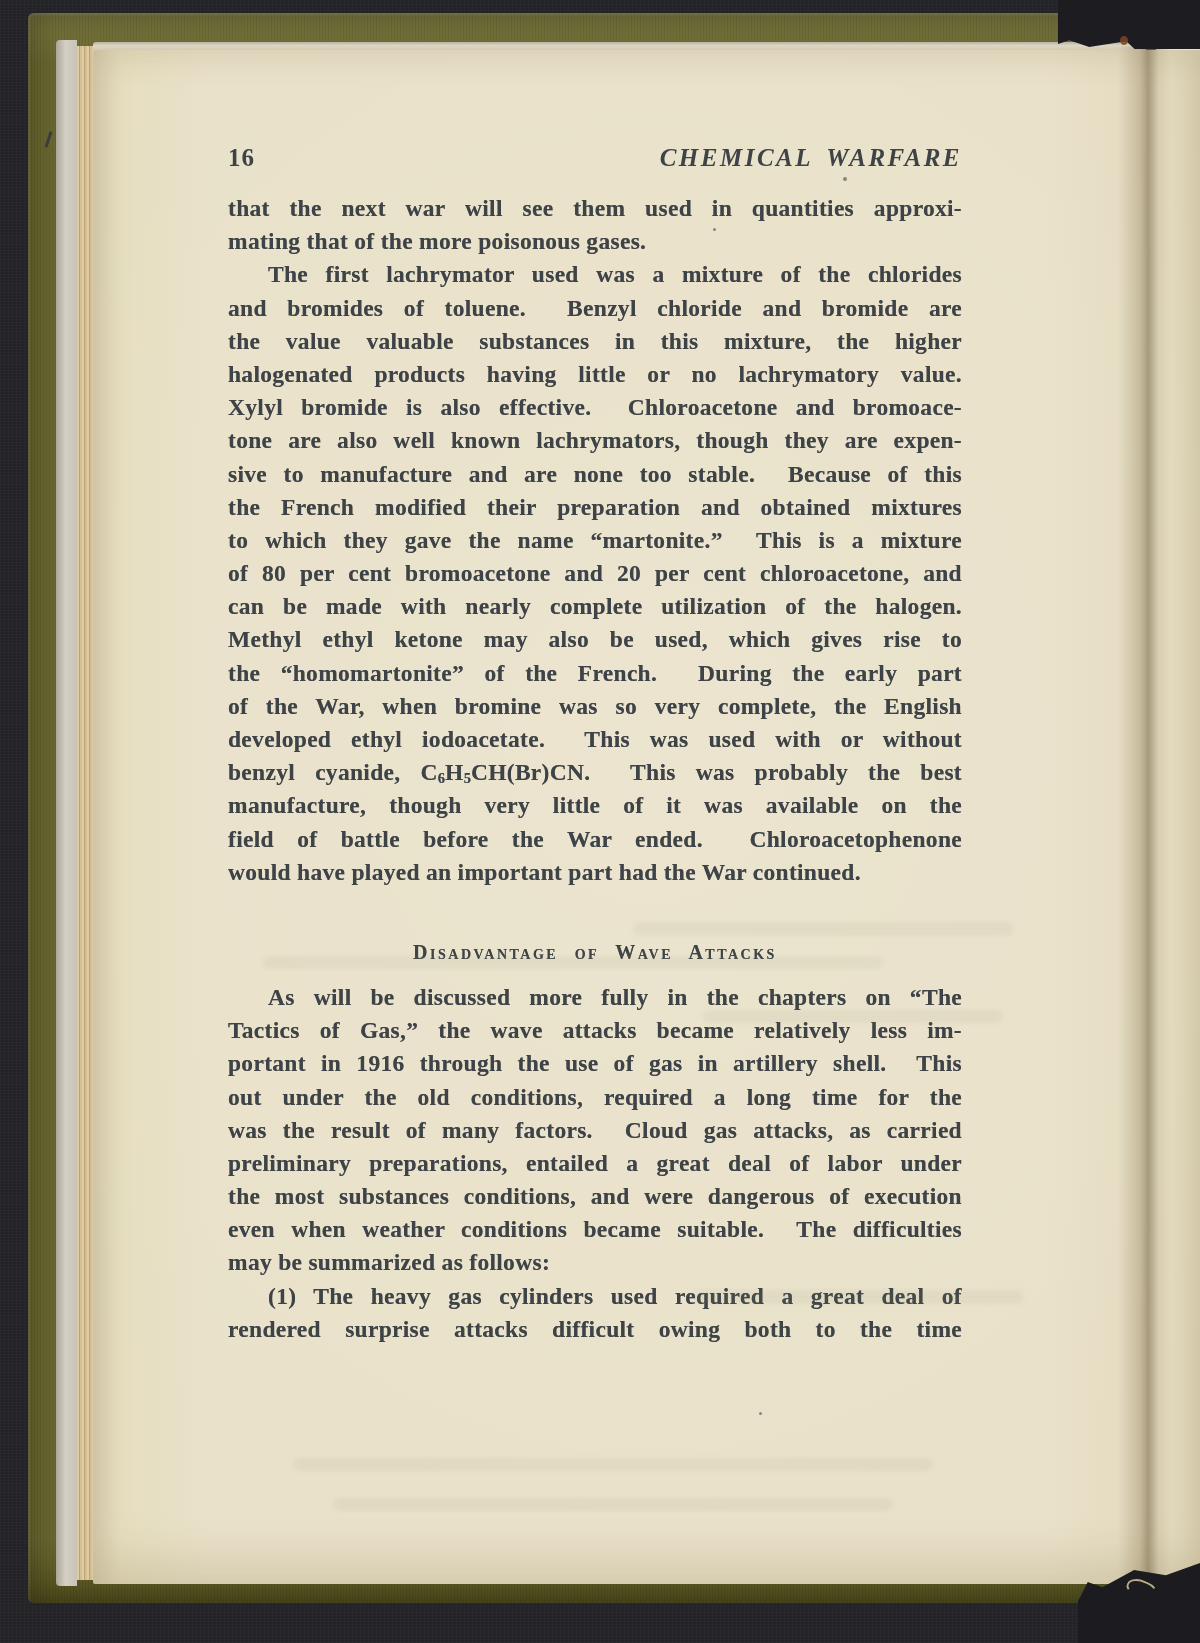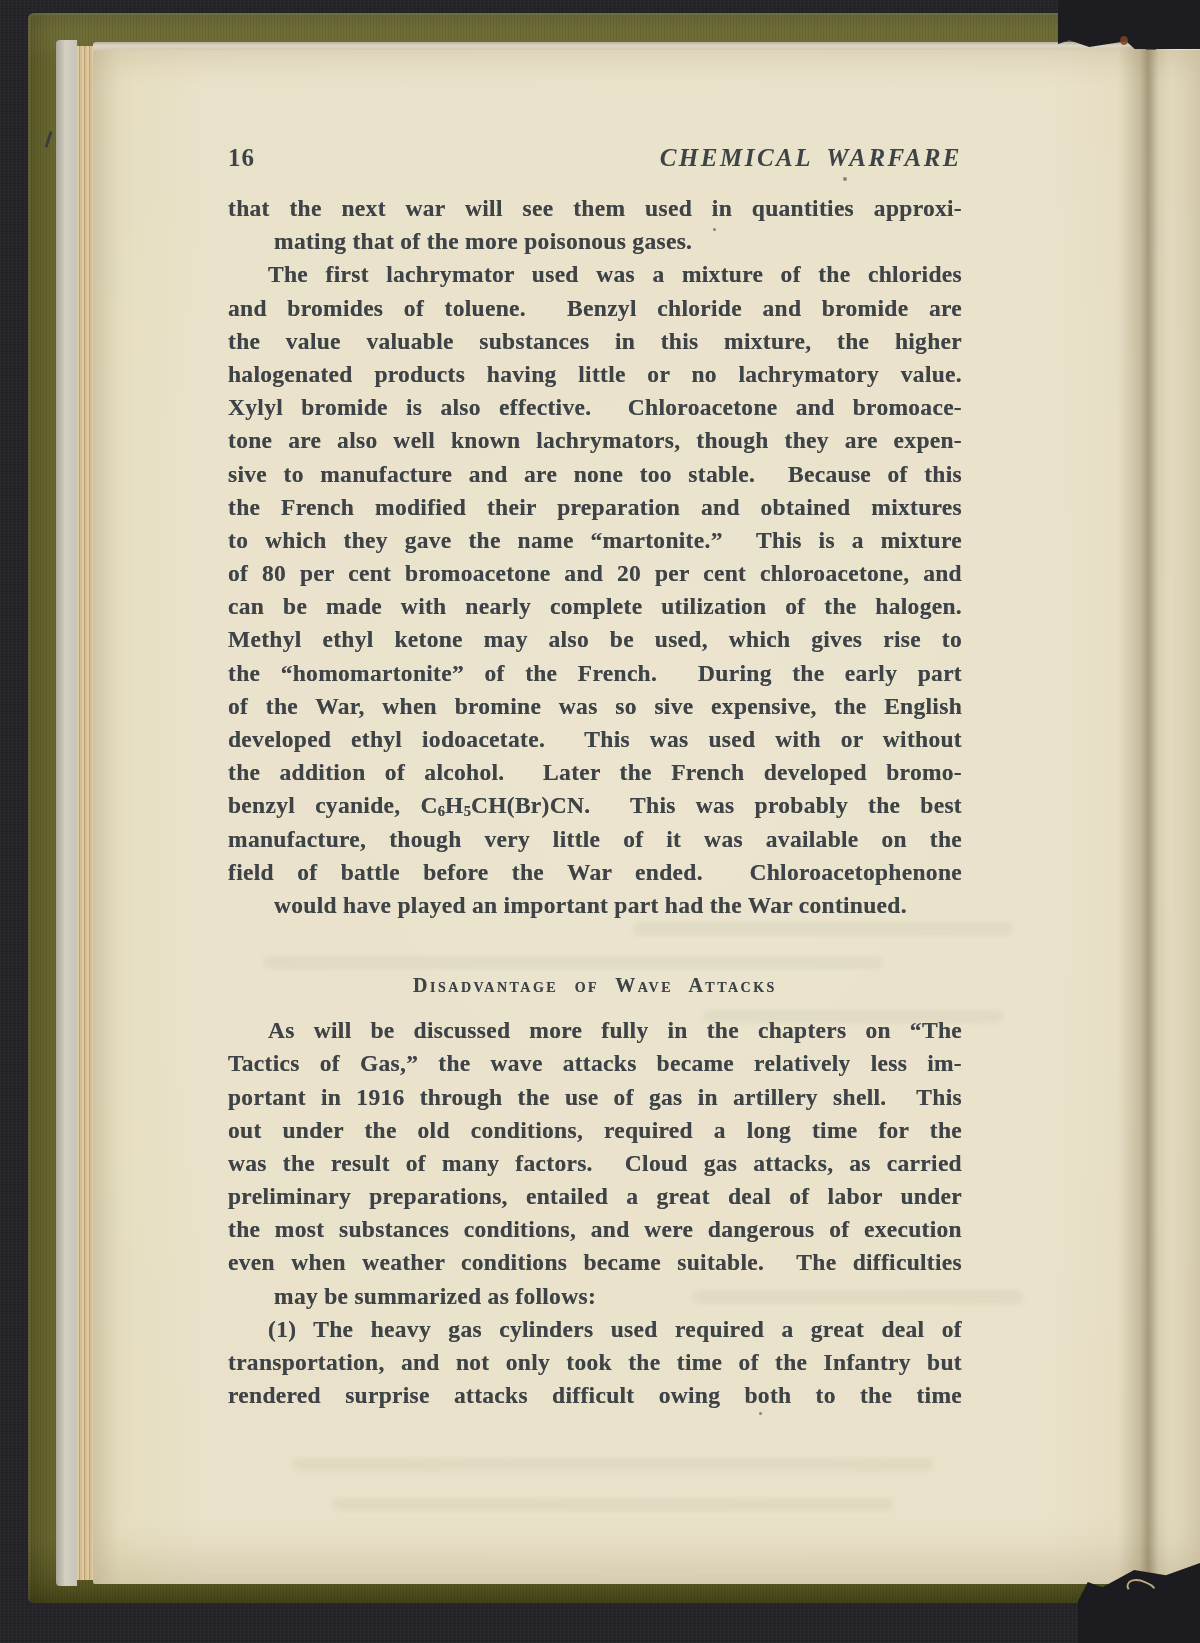--- a/index.html
+++ b/index.html
@@ -62,21 +62,21 @@
   
   .header-row{left:135px;top:94px;width:734px;height:34px;color:var(--ink);}
   .page-number{position:absolute;left:0;top:0;font-size:25px;letter-spacing:1px;}
   .running-header{position:absolute;left:0;top:0;width:100%;text-align:right;
     font-style:italic;font-size:25px;letter-spacing:2.5px;word-spacing:6px;}
   .text-block{left:135px;top:142px;width:734px;color:var(--ink);
     font-size:23.5px;letter-spacing:0.3px;
     text-shadow:0 0 0.5px rgba(62,67,71,0.55);}
   .paragraph{margin:0;}
   .tline{height:33.2px;line-height:33.2px;text-align:justify;text-align-last:justify;overflow:hidden;white-space:normal;}
-  .tline.lastline{text-align-last:left;margin-left:46px;}
+  .tline.lastline{text-align-last:left;}
   .tline.indent{text-indent:40px;}
   .tline sub{font-size:0.62em;vertical-align:-0.22em;letter-spacing:0;}
   .section-heading{margin:46px 0 12px 0;height:34px;line-height:34px;text-align:center;
     font-variant:small-caps;font-size:20px;letter-spacing:2.5px;word-spacing:9px;color:var(--ink);}
   
   .ghost{position:absolute;background:#8e9474;opacity:0.09;filter:blur(2.5px);border-radius:6px;pointer-events:none;}
 </style>
 </head>
 <body>
 
@@ -106,43 +106,41 @@
         <div class="tline">halogenated products having little or no lachrymatory value.</div>
         <div class="tline">Xylyl bromide is also effective.&nbsp; Chloroacetone and bromoace-</div>
         <div class="tline">tone are also well known lachrymators, though they are expen-</div>
         <div class="tline">sive to manufacture and are none too stable.&nbsp; Because of this</div>
         <div class="tline">the French modified their preparation and obtained mixtures</div>
         <div class="tline">to which they gave the name “martonite.”&nbsp; This is a mixture</div>
         <div class="tline">of 80 per cent bromoacetone and 20 per cent chloroacetone, and</div>
         <div class="tline">can be made with nearly complete utilization of the halogen.</div>
         <div class="tline">Methyl ethyl ketone may also be used, which gives rise to</div>
         <div class="tline">the “homomartonite” of the French.&nbsp; During the early part</div>
-        <div class="tline">of the War, when bromine was so sive expensive, the English</div>
+        <div class="tline">of the War, when bromine was so very complete, the English</div>
         <div class="tline">developed ethyl iodoacetate.&nbsp; This was used with or without</div>
-        <div class="tline">the addition of alcohol.&nbsp; Later the French developed bromo-</div>
         <div class="tline">benzyl cyanide, C<sub>6</sub>H<sub>5</sub>CH(Br)CN.&nbsp; This was probably the best</div>
         <div class="tline">manufacture, though very little of it was available on the</div>
         <div class="tline">field of battle before the War ended.&nbsp; Chloroacetophenone</div>
         <div class="tline lastline">would have played an important part had the War continued.</div>
       </div>
       <div class="section-heading">Disadvantage of Wave Attacks</div>
       <div class="paragraph">
         <div class="tline indent">As will be discussed more fully in the chapters on “The</div>
         <div class="tline">Tactics of Gas,” the wave attacks became relatively less im-</div>
         <div class="tline">portant in 1916 through the use of gas in artillery shell.&nbsp; This</div>
         <div class="tline">out under the old conditions, required a long time for the</div>
         <div class="tline">was the result of many factors.&nbsp; Cloud gas attacks, as carried</div>
         <div class="tline">preliminary preparations, entailed a great deal of labor under</div>
         <div class="tline">the most substances conditions, and were dangerous of execution</div>
         <div class="tline">even when weather conditions became suitable.&nbsp; The difficulties</div>
         <div class="tline lastline">may be summarized as follows:</div>
       </div>
       <div class="paragraph">
         <div class="tline indent">(1) The heavy gas cylinders used required a great deal of</div>
-        <div class="tline">transportation, and not only took the time of the Infantry but</div>
         <div class="tline">rendered surprise attacks difficult owing both to the time</div>
       </div>
     </div>
 
   <div class="abs speck" style="left:750px;top:127px;"></div>
   <div class="abs speck" style="left:620px;top:178px;width:3px;height:3px;"></div>
   <div class="abs speck" style="left:666px;top:1362px;width:3px;height:3px;"></div>
 
   <div class="ghost" style="left:540px;top:872px;width:380px;height:14px;"></div>
   <div class="ghost" style="left:170px;top:906px;width:620px;height:13px;"></div>

